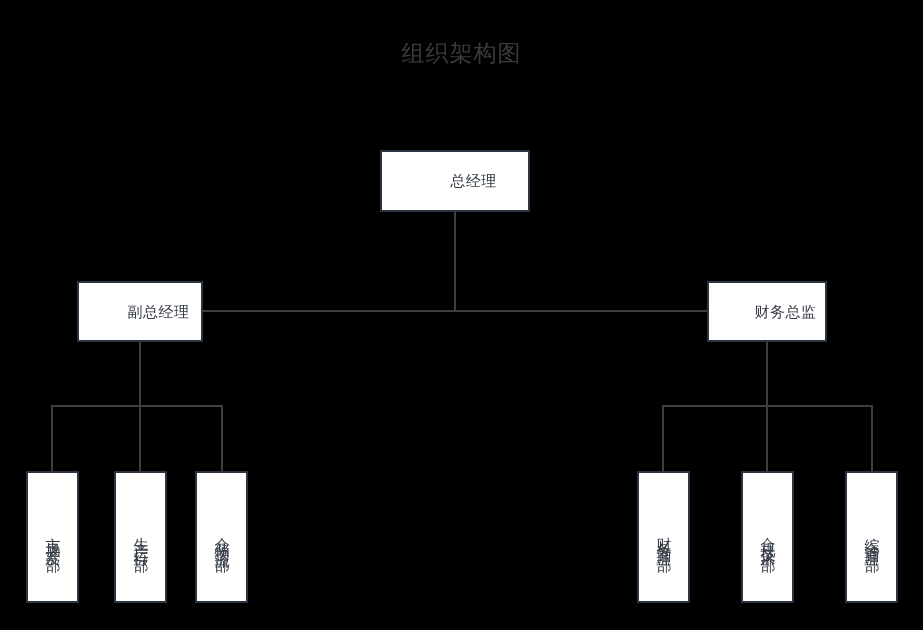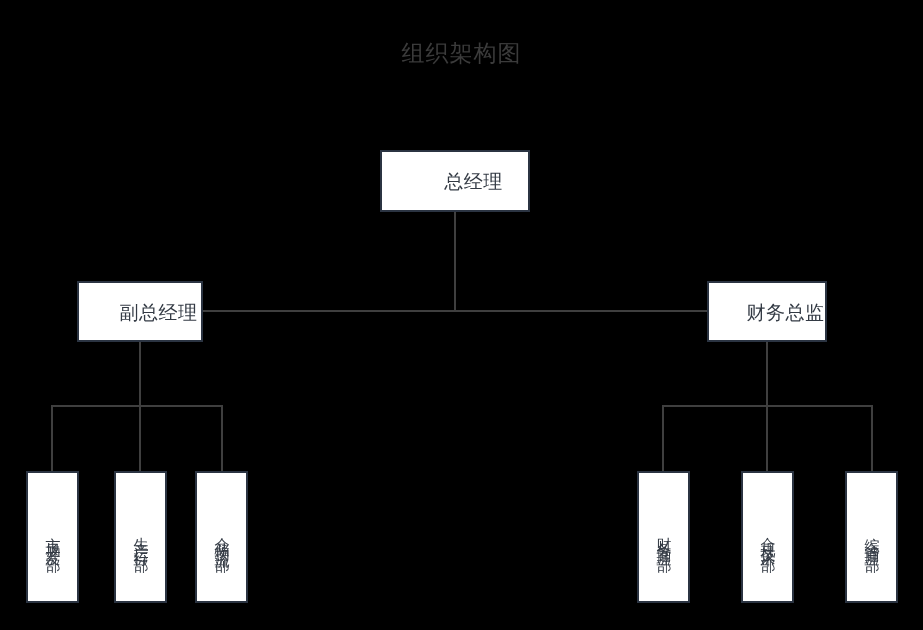--- a/index.html
+++ b/index.html
@@ -38,21 +38,21 @@
     box-sizing: border-box;
     display: flex;
     align-items: center;
     justify-content: center;
     color: #333a44;
     font-size: 15px;
     line-height: 22px;
   }
   .node.root,
   .node.mid {
-    font-size: 19px;
+    font-size: 15px;
     letter-spacing: 0.5px;
     padding-left: 37px;
   }
   .node.leaf {
     font-size: 15px;
     line-height: 25px;
     letter-spacing: 0px;
   }
   .node.leaf .vtext {
     writing-mode: vertical-rl;

